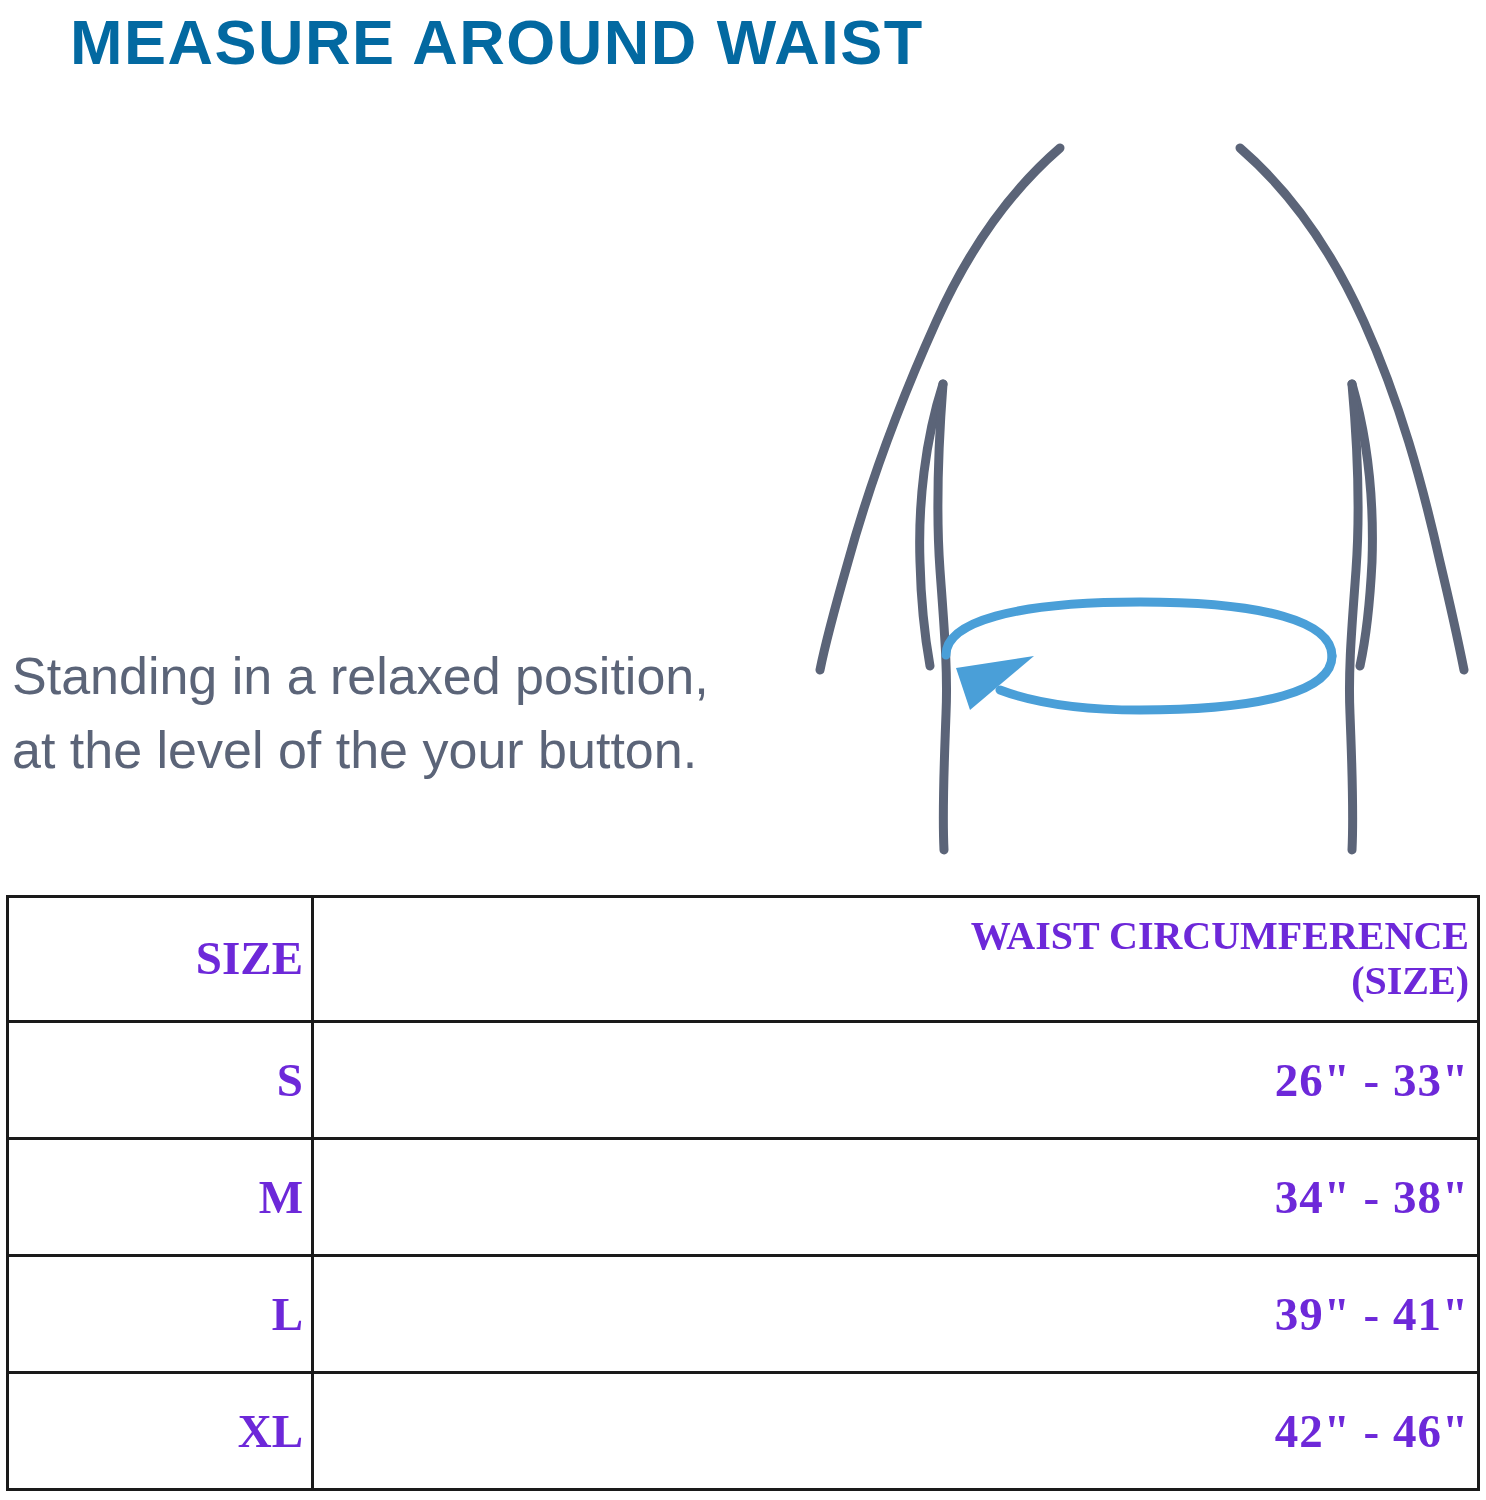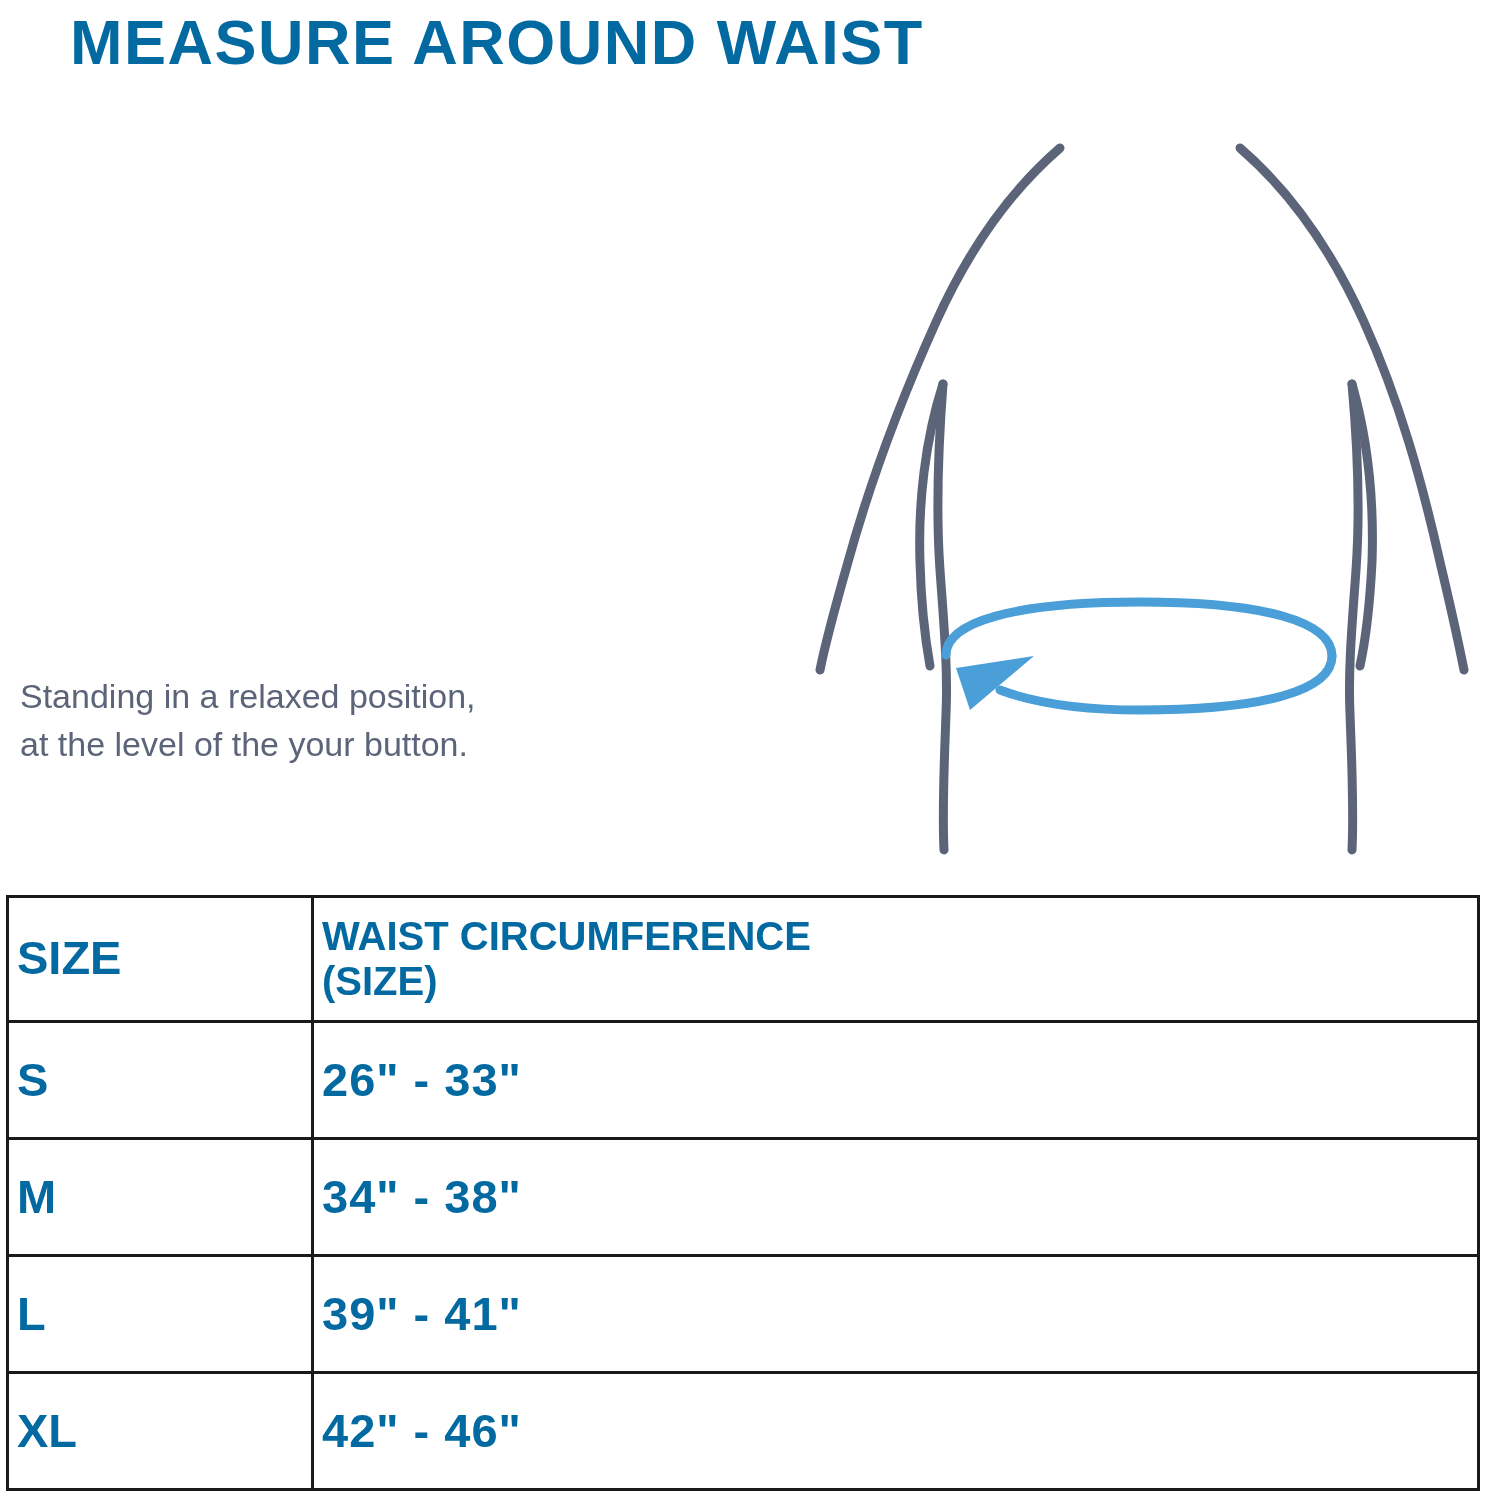--- a/index.html
+++ b/index.html
@@ -44,46 +44,45 @@
     width: 726px;
     height: 760px;
   }
   .illustration svg {
     display: block;
   }
 
   
   .paragraph {
     position: absolute;
-    left: 20px;
+    left: 12px;
     top: 640px;
     width: 950px;
-    font-size: 34px;
+    font-size: 52px;
     line-height: 1.42;
     color: #5b6478;
     font-family: "Liberation Sans", sans-serif;
-    margin-top: 32px;
   }
   .paragraph div { white-space: nowrap; }
 
   
   .size-table {
     position: absolute;
     left: 6px;
     top: 895px;
     width: 1474px;
     border-collapse: collapse;
     table-layout: fixed;
   }
   .size-table td, .size-table th {
     border: 3px solid #1a1a1a;
-    text-align: left;
-    color: #0369a1;
+    text-align: right;
+    color: #6d28d9;
     font-weight: bold;
-    font-family: Liberation Sans, sans-serif;
+    font-family: Liberation Serif, serif;
   }
   .size-table .col-size { width: 305px; }
 
   .size-table thead th {
     font-size: 40px;
     padding: 16px 8px;
     line-height: 1.12;
   }
   .size-table thead th.hdr-size {
     font-size: 47px;

